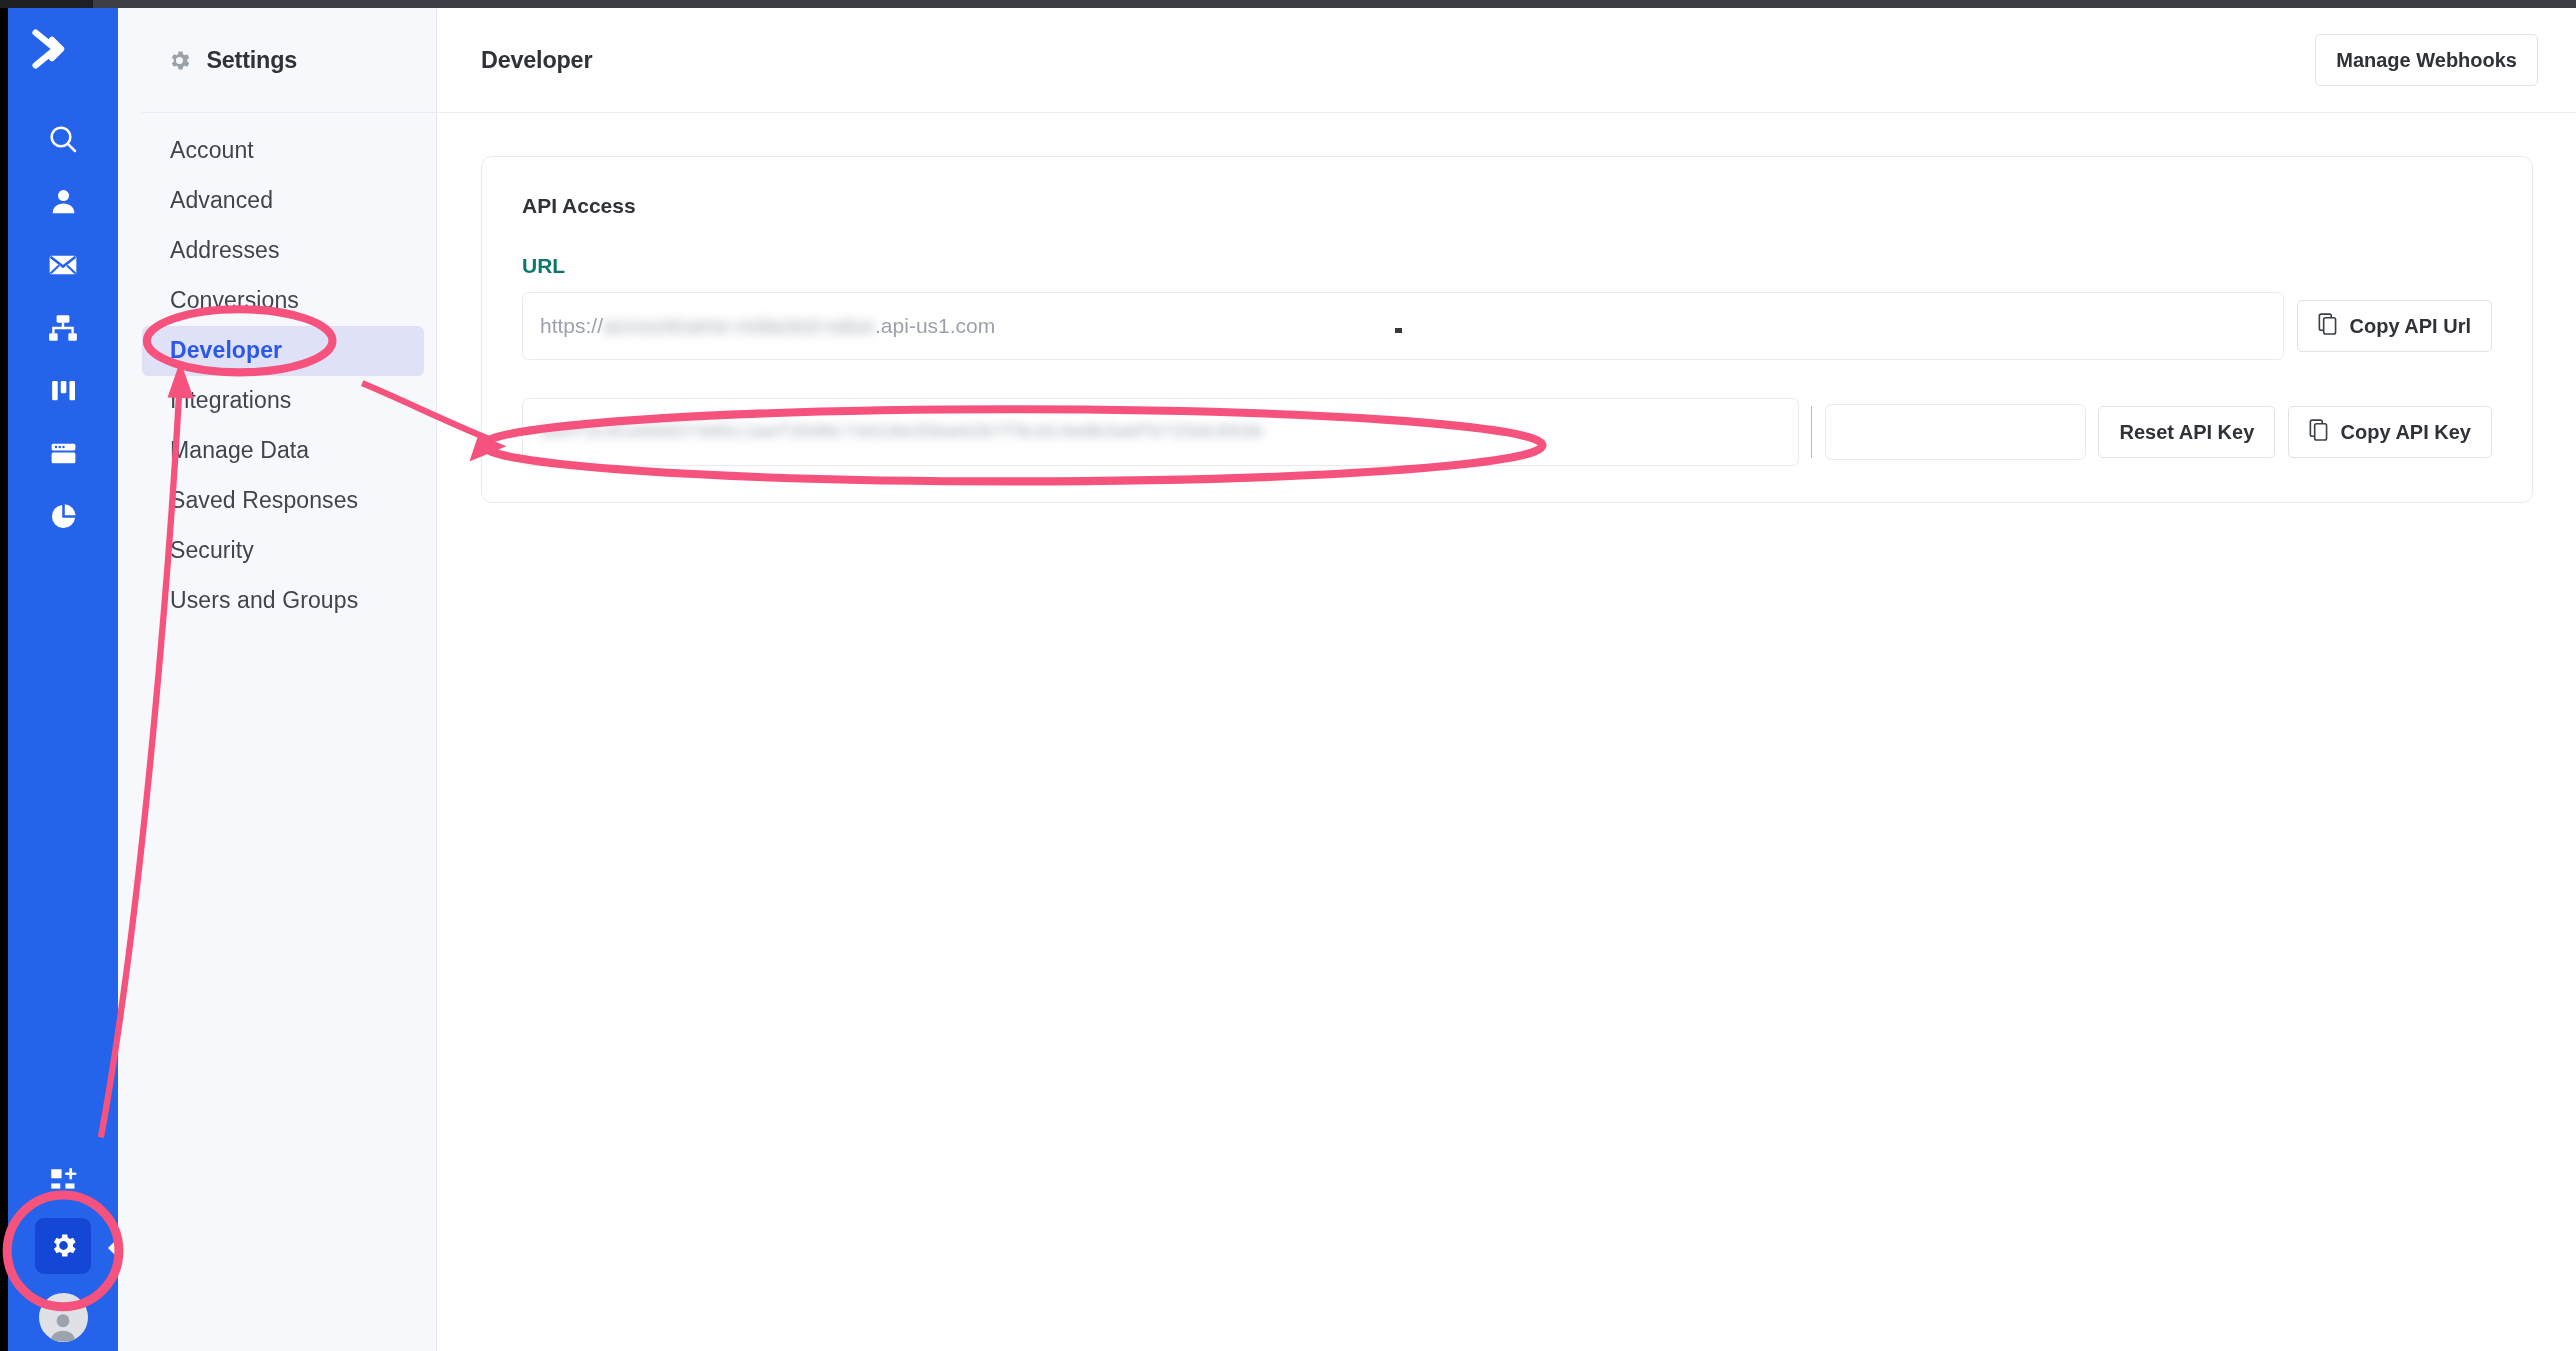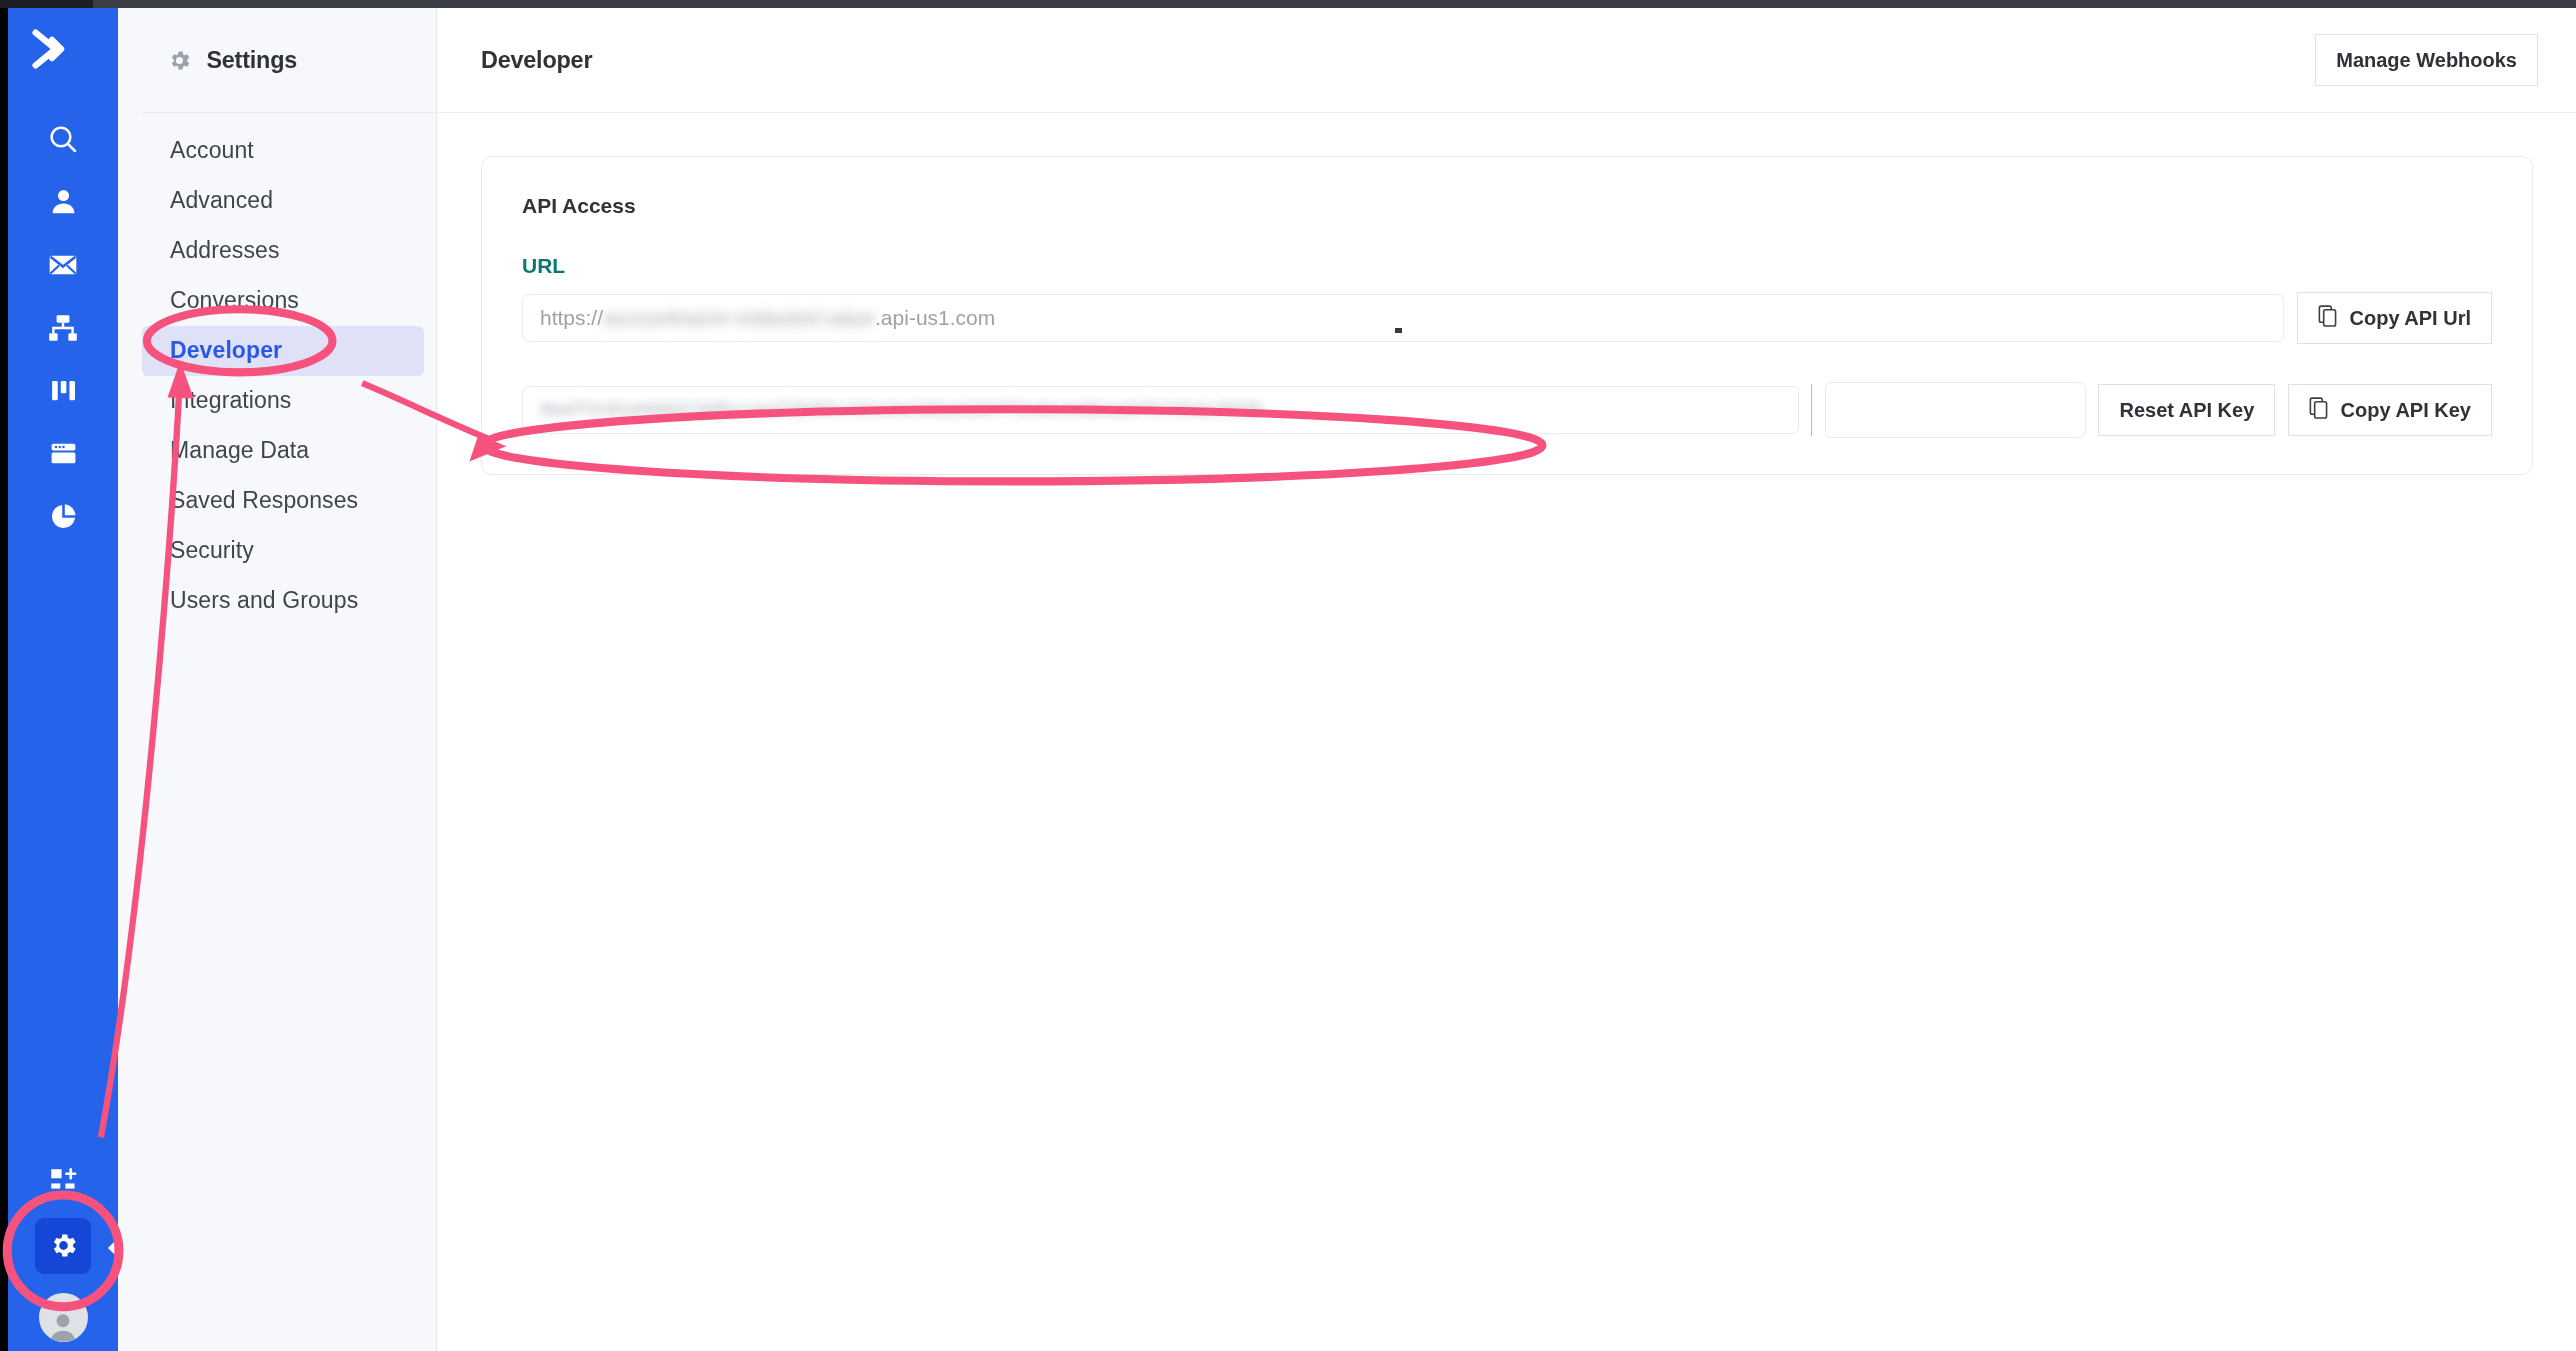--- a/index.html
+++ b/index.html
@@ -147,21 +147,21 @@
     padding: 0 38px 0 43px;
     background: #ffffff;
   }
   .page-title {
     font-size: 23.4px; font-weight: bold; color: #2f3237;
     letter-spacing: -0.2px;
   }
   .btn {
     background: #ffffff;
     border: 0.9px solid #dfe2e8;
-    border-radius: 0;
+    border-radius: 5px;
     font-size: 20px;
     font-weight: bold;
     color: #2f3237;
     padding: 0 20px;
     height: 52px;
     display: inline-flex; align-items: center; justify-content: center;
     gap: 11.7px;
     cursor: pointer;
     white-space: nowrap;
     font-family: "Liberation Sans", sans-serif;
@@ -186,21 +186,21 @@
   }
   .field-label {
     font-size: 21px; font-weight: bold; color: #0f766e;
     margin-bottom: 14.4px;
   }
   .field-row {
     display: flex; align-items: center; gap: 12.6px;
   }
   .input-box {
     flex: 1;
-    height: 48px;
+    height: 68px;
     border: 0.9px solid #e9ebef;
     border-radius: 6.3px;
     background: #ffffff;
     display: flex; align-items: center;
     padding: 0 17px;
     font-size: 21px;
     color: #9ca2ad;
     overflow: hidden;
     cursor: text;
     position: relative;

